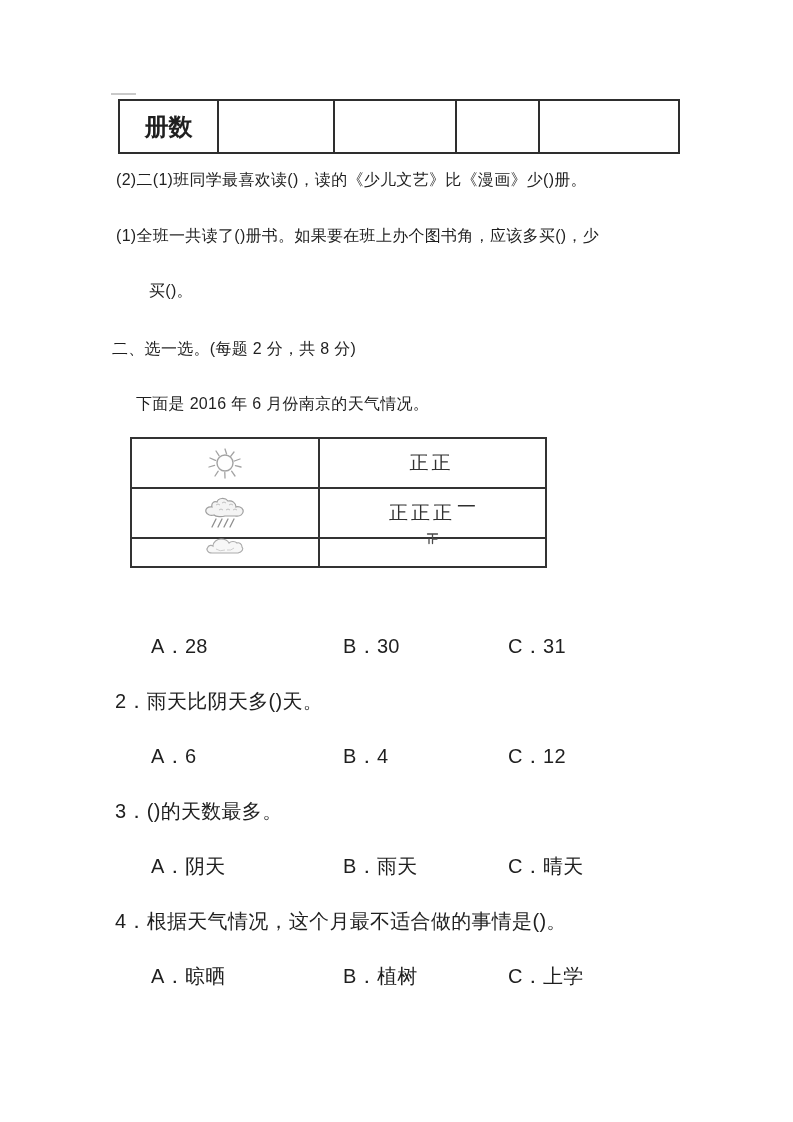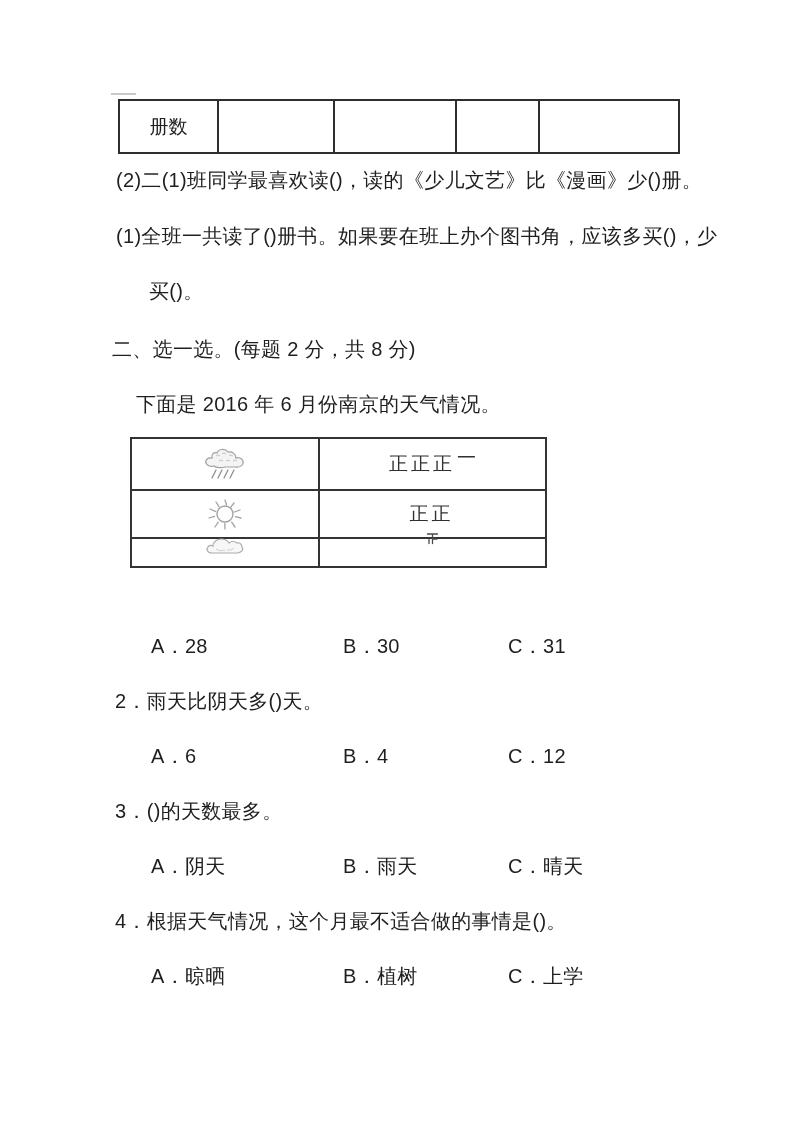--- a/index.html
+++ b/index.html
@@ -1,27 +1,27 @@
 <!DOCTYPE html>
 <html><head>
 <meta charset="utf-8">
 <style>
   html,body { margin:0; padding:0; background:#e8e8e8; }
   .page {
     position:relative; width:793px; height:1122px; margin:0 auto;
     background:#ffffff; overflow:hidden;
     font-family:"Liberation Sans", sans-serif; color:#1f1f1f;
   }
-  .txt { position:absolute; font-size:20px; line-height:24px; white-space:nowrap; letter-spacing:0.3px; }
+  .txt { position:absolute; font-size:16px; line-height:24px; white-space:nowrap; letter-spacing:0.3px; }
 
   
   .books-table { position:absolute; left:118px; top:99px; width:562px; height:55px;
     display:flex; border:2px solid #2e2e2e; box-sizing:border-box; background:#fff; }
   .bcell { box-sizing:border-box; border-left:2px solid #2e2e2e;
-    display:flex; align-items:center; justify-content:center; font-size:19px; }
+    display:flex; align-items:center; justify-content:center; font-size:24px;font-weight:bold; }
   .bcell:first-child { border-left:none; }
   .bc0 { width:97px; } .bc1 { width:116px; } .bc2 { width:122px; } .bc3 { width:83px; } .bc4 { flex:1; }
   .artifact { position:absolute; left:111px; top:93px; width:25px; height:2px; background:#c9c9c9; }
 
   
   .weather-table { position:absolute; left:130px; top:437px; width:417px; height:131px;
     border:2px solid #333; box-sizing:border-box; background:#fff; }
   .wrow { display:flex; box-sizing:border-box; border-top:2px solid #333; }
   .wrow:first-child { border-top:none; }
   .wr1 { height:48px; } .wr2 { height:50px; } .wr3 { height:29px; }
@@ -59,44 +59,44 @@
 
   <div class="txt" style="left:116px; top:168px;">(2)二(1)班同学最喜欢读()，读的《少儿文艺》比《漫画》少()册。</div>
   <div class="txt" style="left:116px; top:224px;">(1)全班一共读了()册书。如果要在班上办个图书角，应该多买()，少</div>
   <div class="txt" style="left:149px; top:279px;">买()。</div>
 
   <div class="txt" style="left:112px; top:337px;">二、选一选。(每题 2 分，共 8 分)</div>
   <div class="txt" style="left:136px; top:392px;">下面是 2016 年 6 月份南京的天气情况。</div>
 
   <div class="weather-table">
 
+    <div class="wrow wr1">
+      <div class="wicon">
+        <svg width="42" height="36" viewBox="0 0 42 36">
+          <circle cx="21" cy="18" r="8" fill="#fefefe" stroke="#a3a3a3" stroke-width="1.4"></circle>
+          <path d="M21 4 l1.6 5 M30 7 l-3.4 4.4 M36 14 l-5.6 2 M37 22 l-5.6 -1.4 M31 31 l-3.4 -4.8 M21 33 l-0.2 -5.6 M11 31 l3.2 -4.8 M5 22 l5.6 -1.6 M6 13 l5.4 2.4 M12 6 l3 4.6" fill="none" stroke="#a3a3a3" stroke-width="1.3" stroke-linecap="round"></path>
+        </svg>
+      </div>
+      <div class="wtally">
+        <span>正正</span>
+        <span class="tally-extra"></span>
+      </div>
+    </div>
+
     <div class="wrow wr2">
       <div class="wicon">
         <svg width="46" height="38" viewBox="0 0 46 38">
           <path d="M10 15 C6 14 3 17 4 20 C5 23 9 24 12 23 C14 25 20 25 23 24 L33 24 C38 25 42 22 41 18 C40 15 36 14 34 15 C34 11 30 8 26 9 C23 5 16 6 15 10 C12 9 9 11 10 15 Z" fill="#f4f4f4" stroke="#9f9f9f" stroke-width="1.2"></path>
           <path d="M14 13 q2 -2 4 0 M20 11 q2 -2 4 0 M27 13 q2 -2 4 0 M17 18 q2 -2 4 0 M24 18 q2 -2 4 0 M31 18 q2 -2 4 0" fill="none" stroke="#bcbcbc" stroke-width="0.9"></path>
           <path d="M14 27 L10 35 M20 27 L16 35 M26 27 L22 35 M32 27 L28 35" fill="none" stroke="#8f8f8f" stroke-width="1.3" stroke-linecap="round"></path>
         </svg>
       </div>
       <div class="wtally">
         <span>正正正</span>
         <span class="tally-extra">一</span>
-      </div>
-    </div>
-
-    <div class="wrow wr1">
-      <div class="wicon">
-        <svg width="42" height="36" viewBox="0 0 42 36">
-          <circle cx="21" cy="18" r="8" fill="#fefefe" stroke="#a3a3a3" stroke-width="1.4"></circle>
-          <path d="M21 4 l1.6 5 M30 7 l-3.4 4.4 M36 14 l-5.6 2 M37 22 l-5.6 -1.4 M31 31 l-3.4 -4.8 M21 33 l-0.2 -5.6 M11 31 l3.2 -4.8 M5 22 l5.6 -1.6 M6 13 l5.4 2.4 M12 6 l3 4.6" fill="none" stroke="#a3a3a3" stroke-width="1.3" stroke-linecap="round"></path>
-        </svg>
-      </div>
-      <div class="wtally">
-        <span>正正</span>
-        <span class="tally-extra"></span>
       </div>
     </div>
 
     <div class="wrow wr3">
       <div class="wicon">
         <svg width="42" height="22" viewBox="0 0 42 22">
           <path d="M8 18 C3 18 2 14 4 12 C5 10 8 10 9 11 C9 7 13 4 17 4 C21 4 24 6 25 8 C27 6 31 6 33 8 C35 7 38 9 38 12 C40 14 38 17 34 18 Z" fill="#f7f7f7" stroke="#ababab" stroke-width="1.1"></path>
           <path d="M12 14 q4 3 9 1 M23 15 q4 1 7 -2" fill="none" stroke="#c9c9c9" stroke-width="0.9"></path>
         </svg>
       </div>

